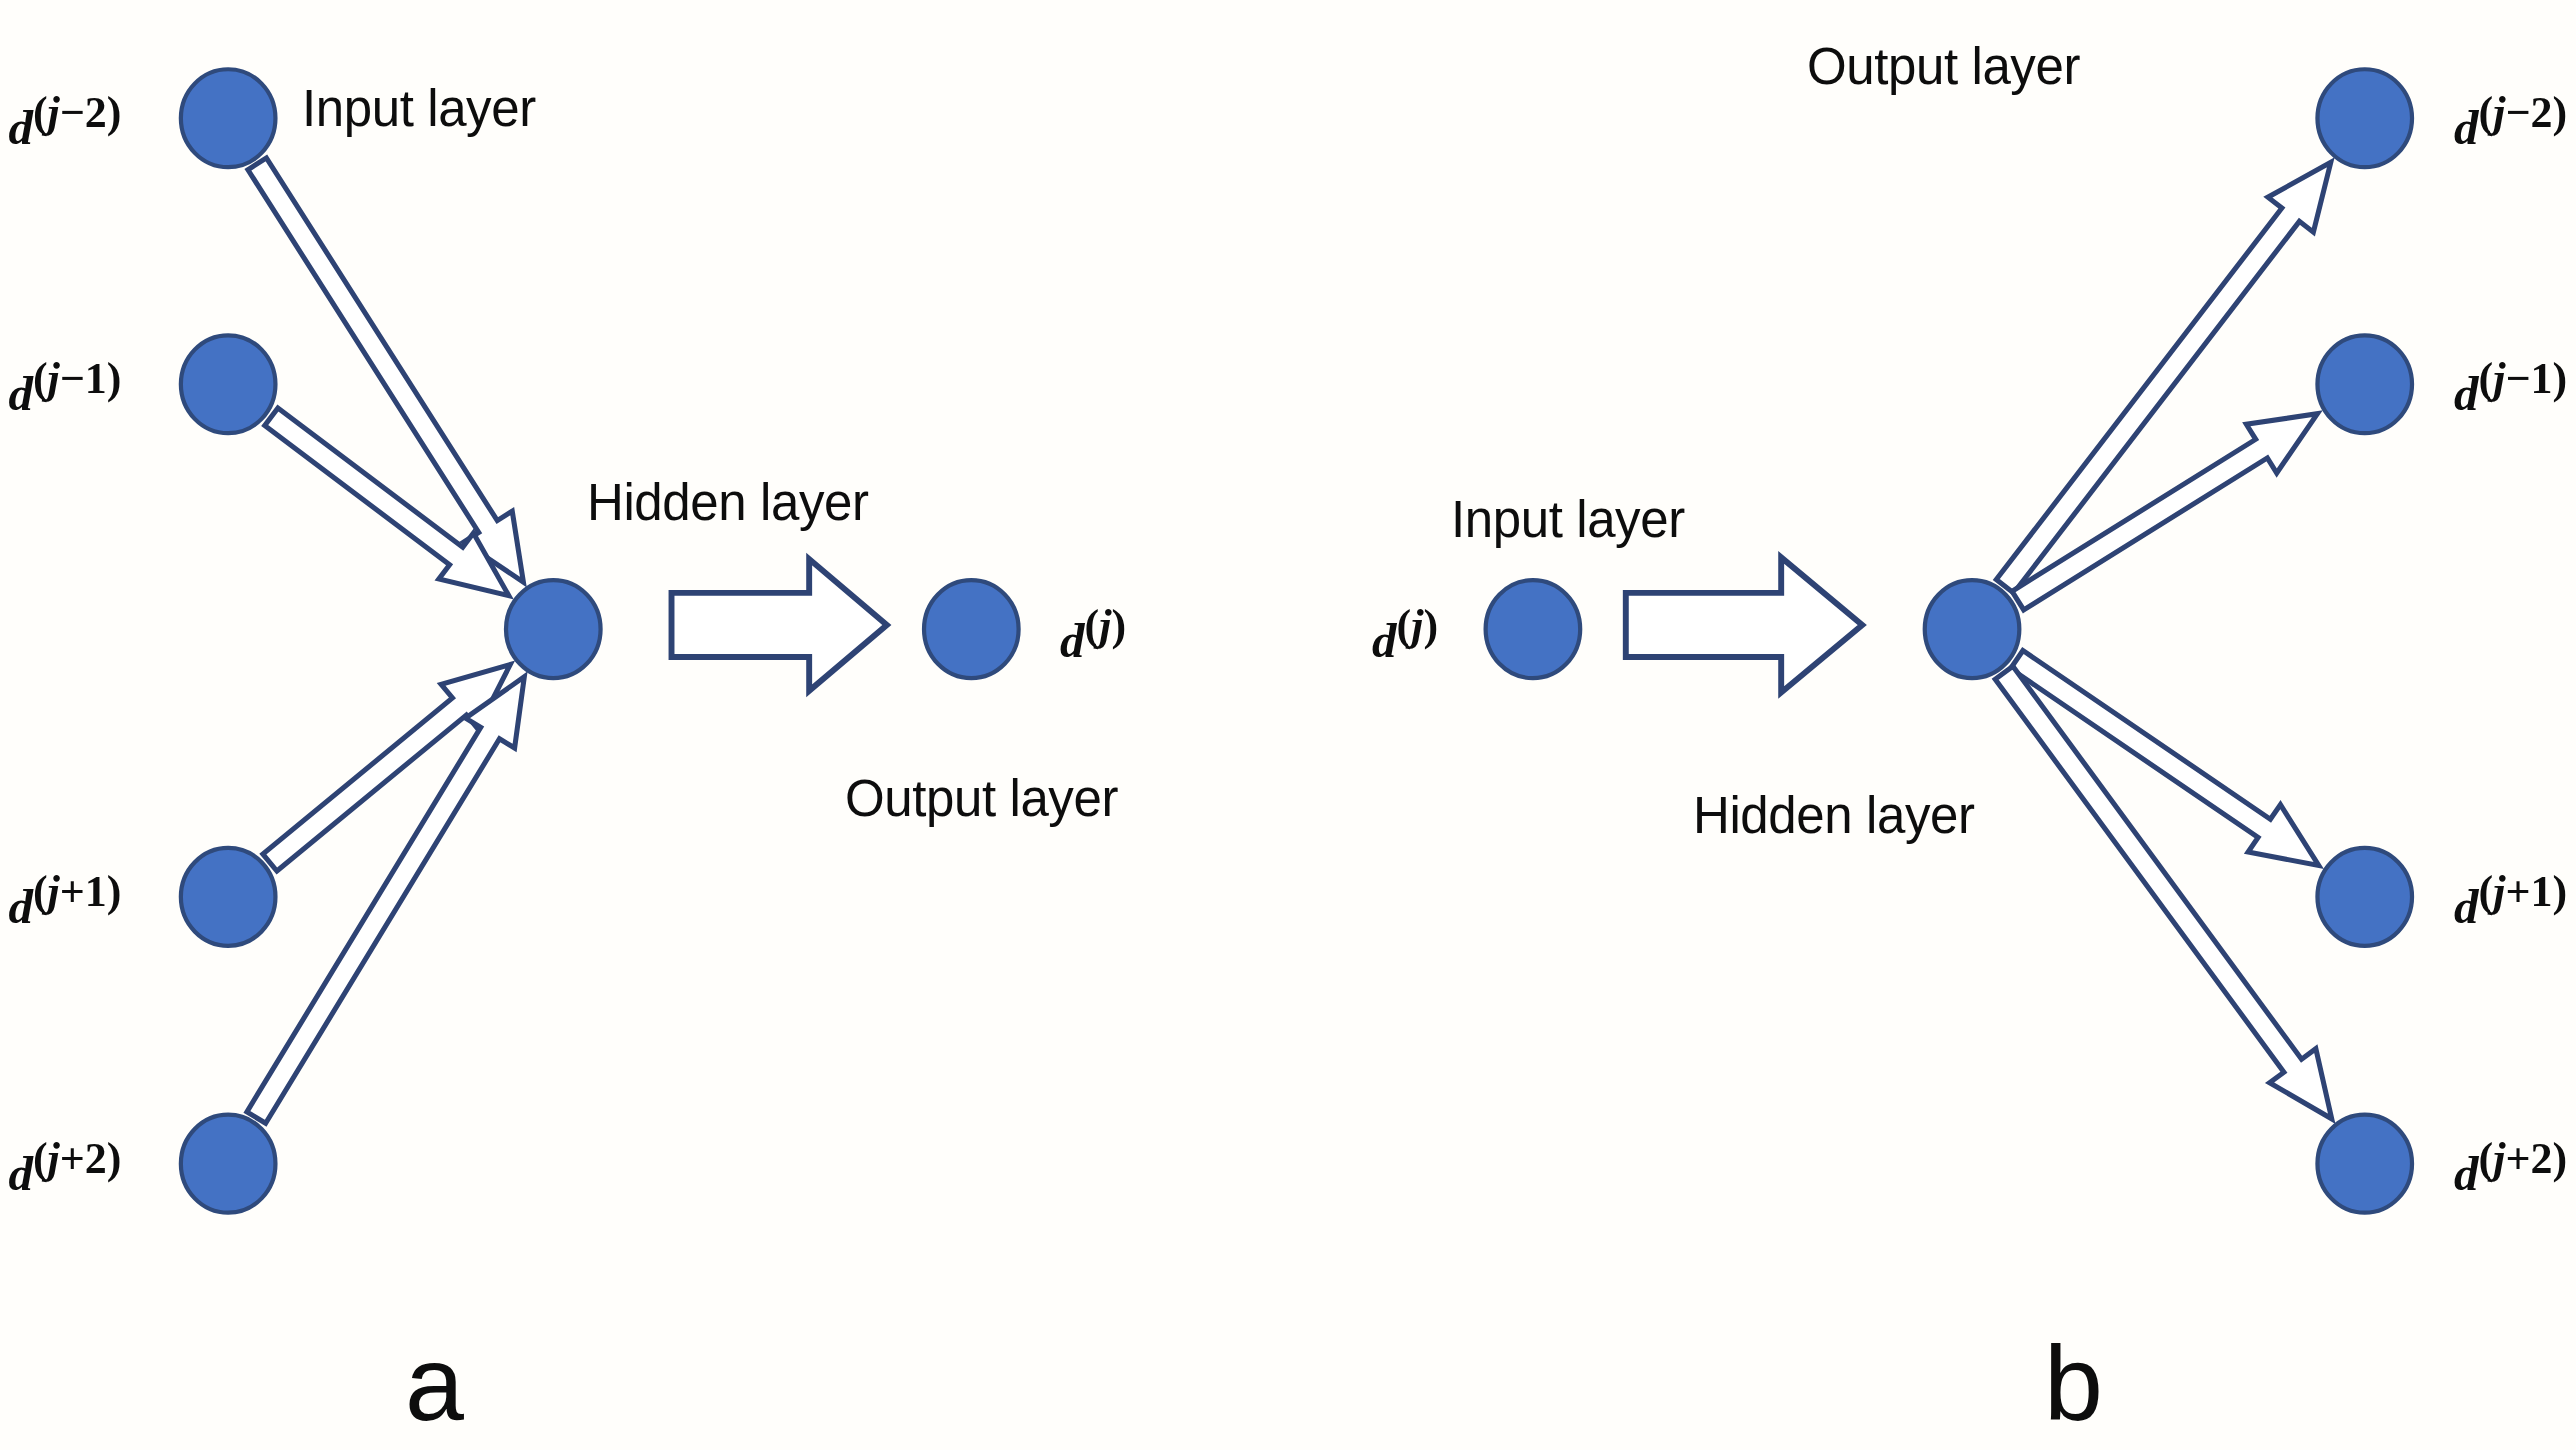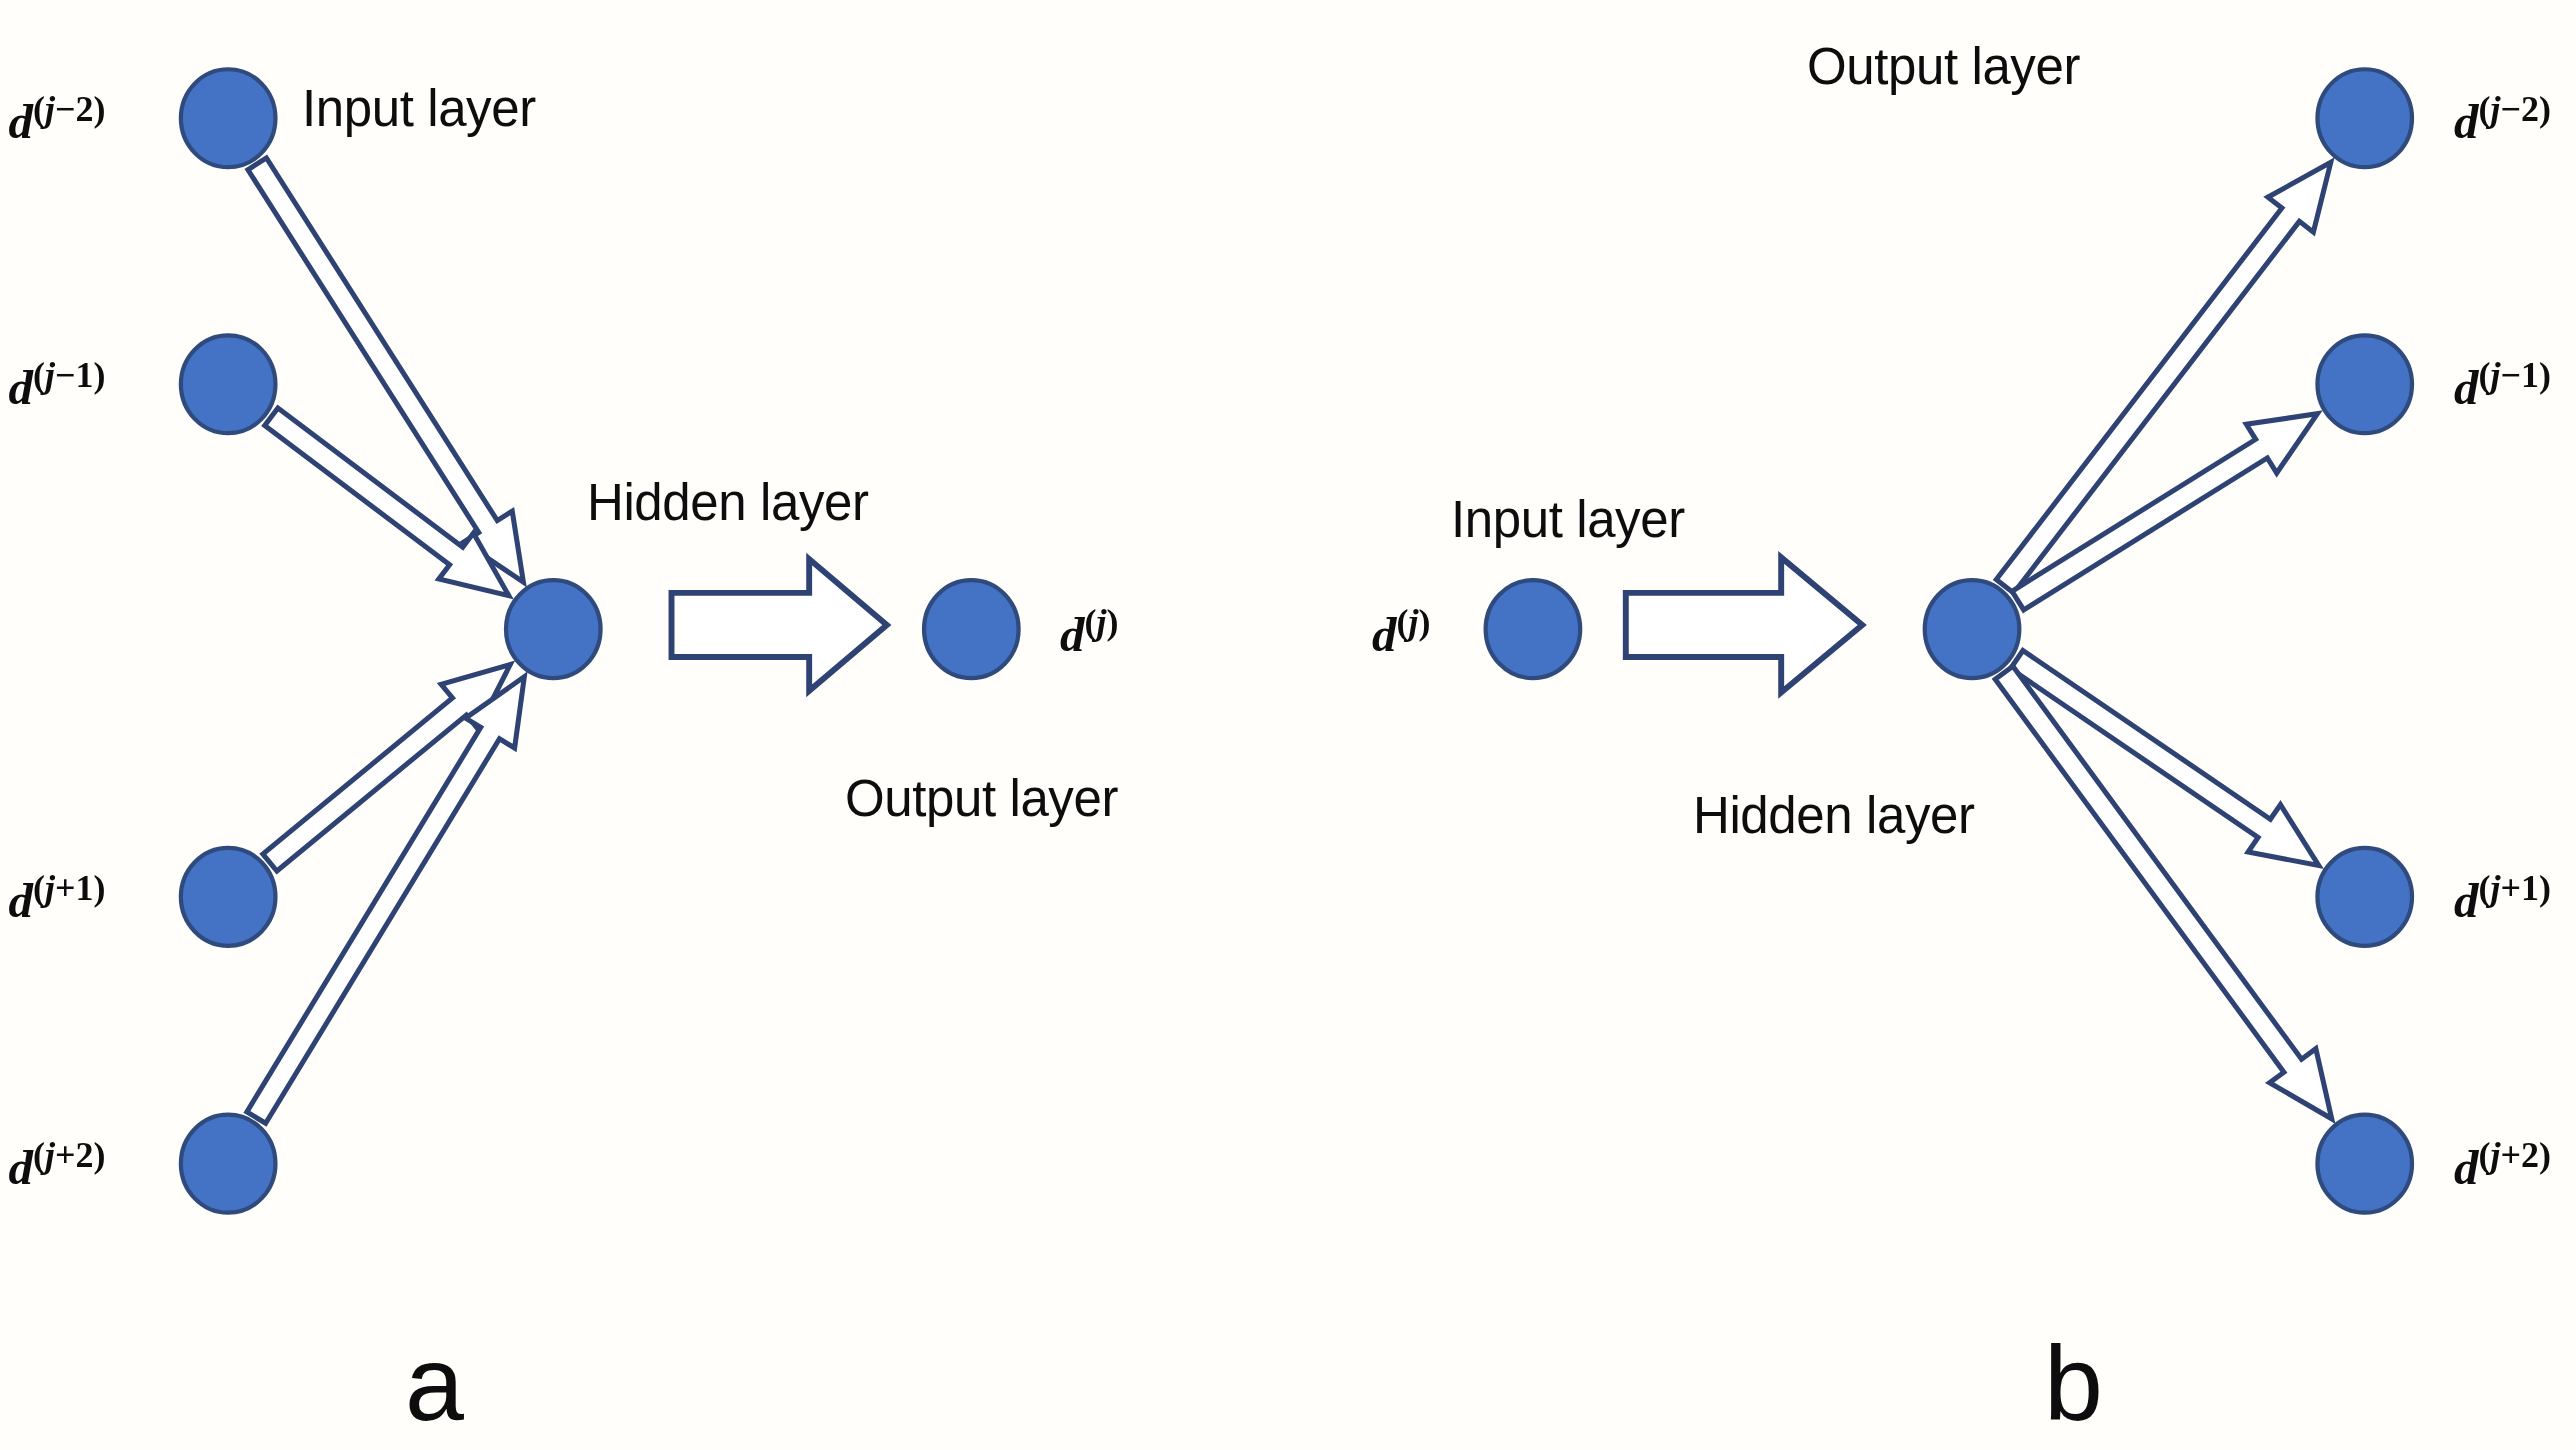--- a/index.html
+++ b/index.html
@@ -26,21 +26,21 @@
     font-weight:400;
     letter-spacing:-0.4px;
   }
   .node-label{
     font-family:"Liberation Serif", serif;
     font-size:49px;
     font-weight:700;
     font-style:italic;
   }
   .node-label .sup{
-    font-size:36px;
+    font-size:44px;
     vertical-align:super;
     font-weight:700;
     font-style:normal;
   }
   .node-label .sup i{font-style:italic;}
   .panel-letter{
     font-family:"Liberation Sans", sans-serif;
     font-size:106px;
     font-weight:400;
     color:#0d0d0d;

